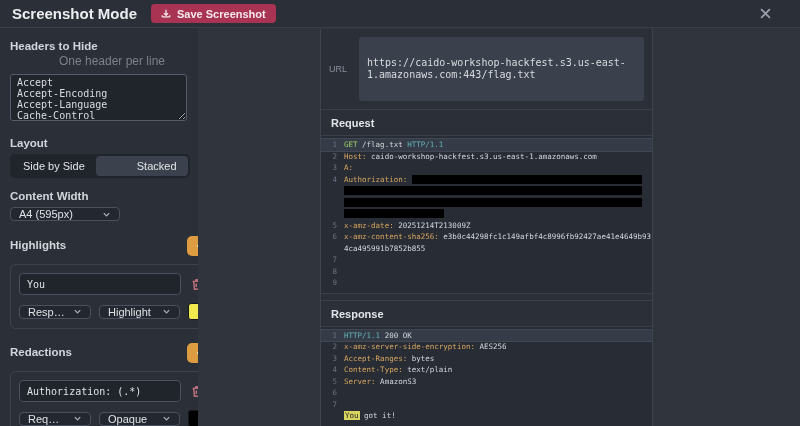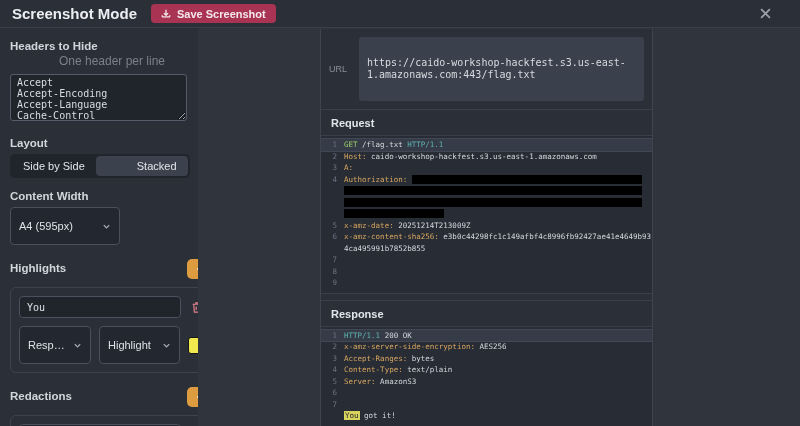--- a/index.html
+++ b/index.html
@@ -27,21 +27,21 @@
     border:1px solid #565d6a; border-radius:3px; font-family:"DejaVu Sans Mono", monospace;
     font-size:10px; line-height:11px; padding:2px 6px; resize:both; overflow:hidden; }
   .section { margin-top:12px; }
   .toggle-group { display:inline-flex; background:#20242b; border-radius:5px;
     padding:2px; margin-top:3px; }
   .toggle-opt { font-size:11px; color:#e2e5e9; padding:4px 11px; border-radius:4px;
     background:transparent; border:none; cursor:pointer; font-family:inherit; }
   .toggle-opt.active { background:#3c424d;padding-left:41px; }
   .select { display:inline-flex; align-items:center; justify-content:space-between;
     background:#23272f; border:1px solid #4a505c; border-radius:4px; color:#dfe2e7;
-    font-size:11px; padding:12px 8px; gap:8px; cursor:pointer; }
+    font-size:11px; padding:0 8px; gap:8px; cursor:pointer; }
   .select .sel-label { overflow:hidden; text-overflow:ellipsis; white-space:nowrap; }
   .chev { flex:none; width:9px; height:9px; color:#aab0ba; }
   .row-head { display:flex; align-items:center; justify-content:space-between; margin-top:14px; }
   .plus-btn { background:#dd9c40; border:none; border-radius:5px; width:27px; height:20px;
     color:#fdf6ec; display:flex; align-items:center; justify-content:center; cursor:pointer; }
   .rule-card { border:1px solid #3d434e; border-radius:6px; padding:8px; margin-top:8px; }
   .rule-row { display:flex; align-items:center; gap:8px; }
   .rule-row + .rule-row { margin-top:8px; }
   .pattern-input { flex:1; background:#20242b; border:1px solid #4a505c; border-radius:4px;
     color:#dfe2e7; font-family:"DejaVu Sans Mono", monospace; font-size:10px;

